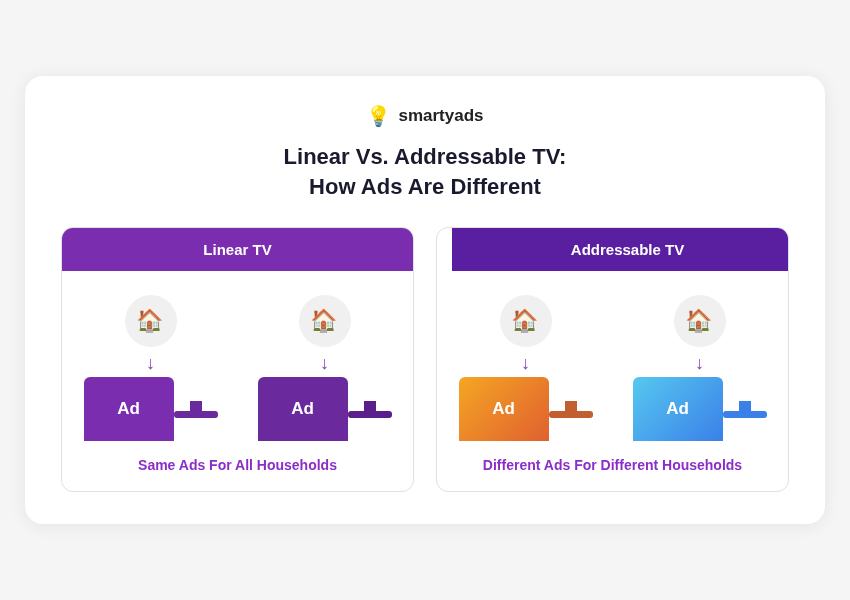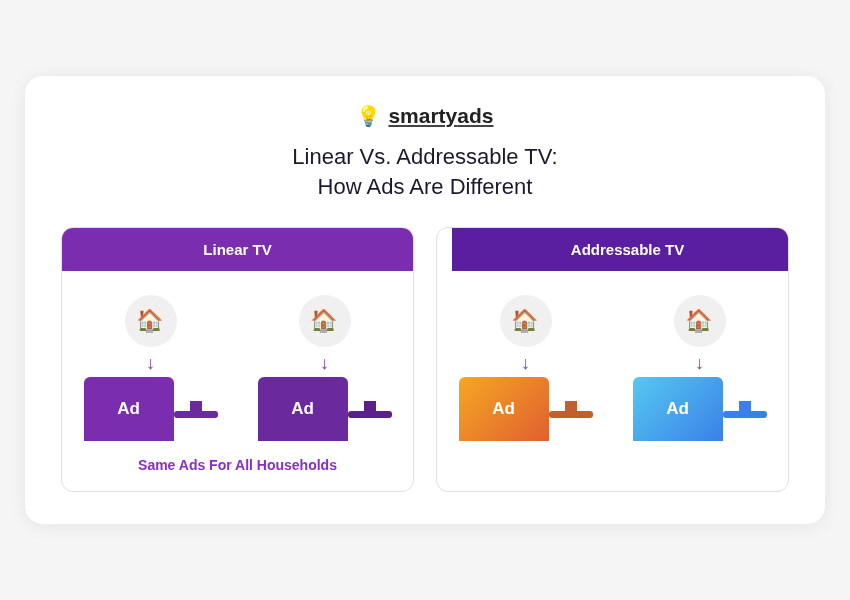--- a/index.html
+++ b/index.html
@@ -24,33 +24,32 @@
       align-items: center;
       justify-content: center;
       margin-bottom: 14px;
       gap: 7px;
     }
     .logo-icon {
       color: #a040c0;
       font-size: 20px;
     }
     .logo-text {
-      font-size: 21px;
+      font-size: 17px;
       color: #444;
       font-weight: 400;
-      text-decoration: underline;
     }
     .logo-text span {
       font-weight: 700;
       color: #222;
     }
     .main-title {
       text-align: center;
       font-size: 22px;
-      font-weight: 400;
+      font-weight: 700;
       color: #1a1a2e;
       margin-bottom: 26px;
       line-height: 1.35;
     }
     .columns {
       display: flex;
       gap: 22px;
     }
     .column {
       flex: 1;
@@ -253,17 +252,18 @@
             <span class="arrow-down">↓</span>
             <div class="tv-box">
               <div class="tv-screen blue">Ad</div>
               <div class="tv-stand">
                 <div class="tv-neck" style="background:#3a80e8;"></div>
                 <div class="tv-foot" style="background:#3a80e8;"></div>
               </div>
             </div>
           </div>
         </div>
+        <div class="col-caption">Different Ads For Different Households</div>
       </div>
     </div>
 
   </div>
 </div>
 
 </body></html>

